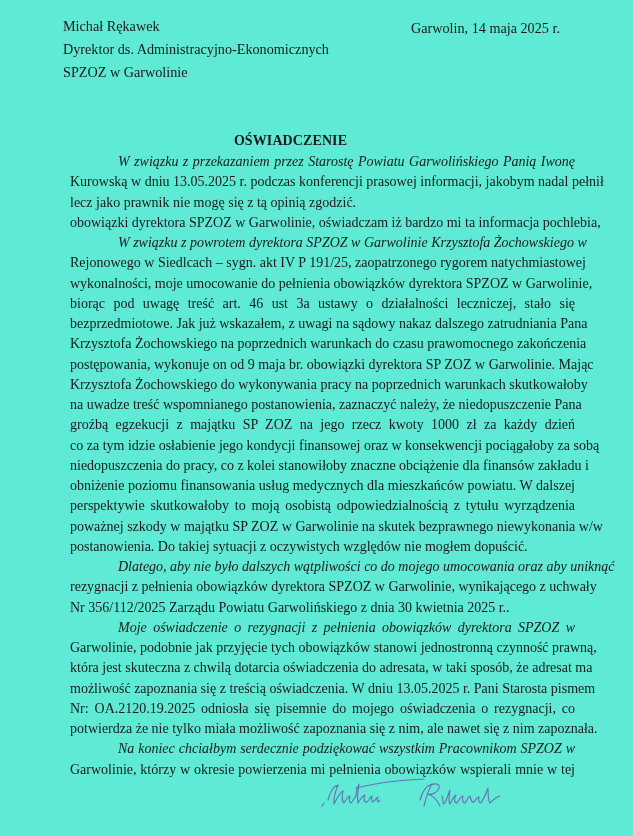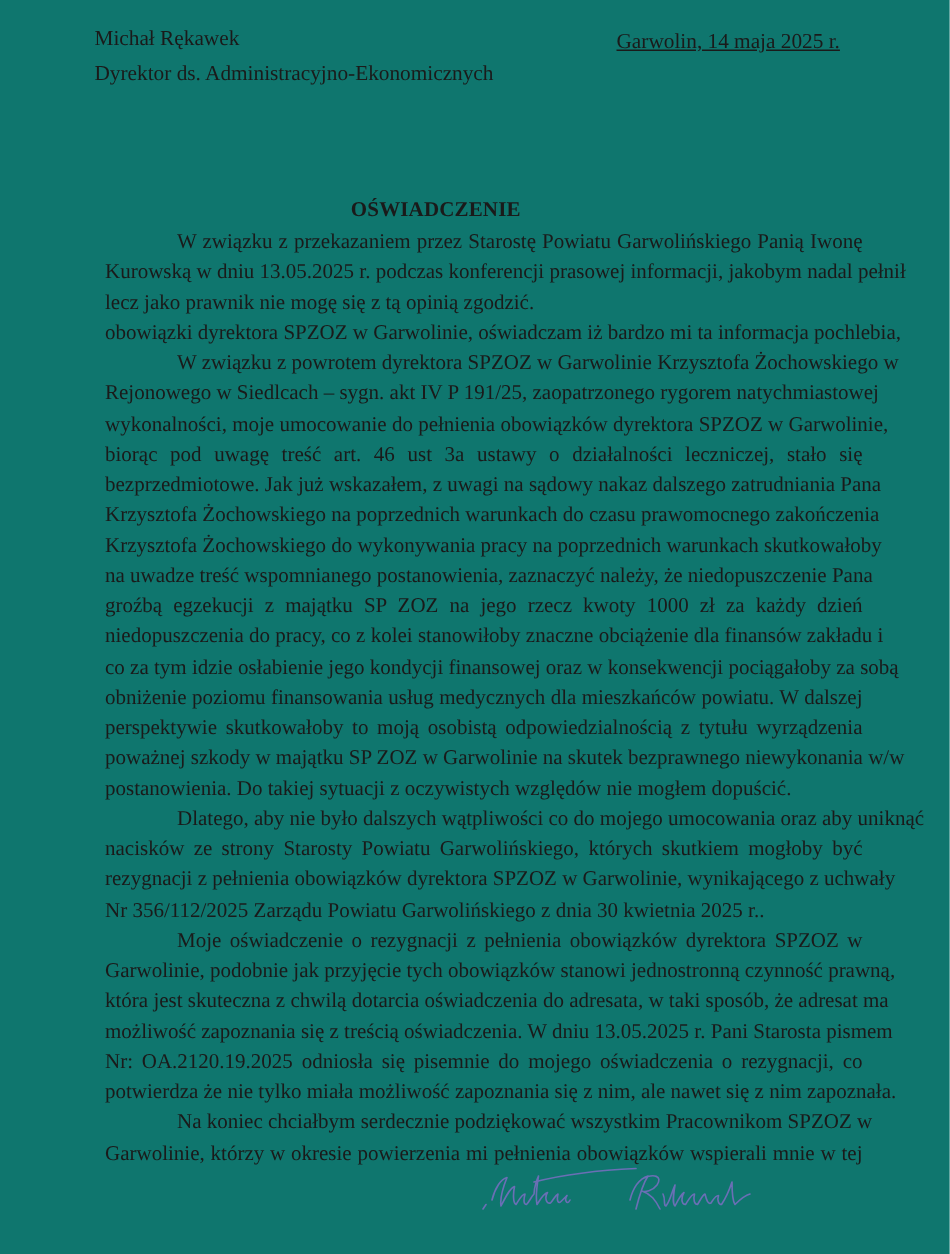--- a/index.html
+++ b/index.html
@@ -1,70 +1,71 @@
 <!DOCTYPE html>
 <html><head>
 <meta charset="utf-8">
 <style>
   html, body { margin: 0; padding: 0; background: #ffffff; }
   body { width: 633px; height: 836px; overflow: hidden; position: relative;
          font-family: "Liberation Serif", serif; color: #1a1a1a; }
-  .page { position: absolute; left: 0; top: 0; width: 633px; height: 836px; background: #0f766e; }
+  .page { position: absolute; left: 0; top: 0; width: 633px; height: 836px; background: #5eead4; }
   .sender { position: absolute; left: 63px; top: 15px; font-size: 14.2px; line-height: 23px; }
   .sender div { white-space: nowrap; }
-  .place-date { position: absolute; left: 411px; top: 20px; font-size: 14.2px; white-space: nowrap; text-decoration: underline; }
+  .place-date { position: absolute; left: 411px; top: 20px; font-size: 14.2px; white-space: nowrap; }
   .title { position: absolute; left: 0; width: 581px; top: 133px; text-align: center;
            font-weight: bold; font-size: 14px; letter-spacing: 0.1px; }
   .body { position: absolute; left: 70px; top: 152px; width: 505px; font-size: 14px; line-height: 20.25px; }
   .line { display: block; text-align: justify; text-align-last: justify; white-space: nowrap; height: 20.25px; }
   .line.last { text-align-last: left; }
-  .line.indent { padding-left: 48px; }
+  .line.indent { padding-left: 48px; font-style: italic; }
   .sig { position: absolute; left: 316px; top: 776px; width: 200px; height: 40px; }
 </style>
 </head>
 <body>
 
 <div class="page">
 
   <div class="sender">
     <div>Michał Rękawek</div>
     <div>Dyrektor ds. Administracyjno-Ekonomicznych</div>
+    <div>SPZOZ w Garwolinie</div>
   </div>
 
   <div class="place-date">Garwolin, 14 maja 2025 r.</div>
 
   <div class="title">OŚWIADCZENIE</div>
 
   <div class="body" id="doc-body">
       <div>
         <div class="line indent">W związku z przekazaniem przez Starostę Powiatu Garwolińskiego Panią Iwonę</div>
         <div class="line">Kurowską w dniu 13.05.2025 r. podczas konferencji prasowej informacji,  jakobym nadal pełnił</div>
         <div class="line last">lecz jako prawnik nie mogę się z tą opinią zgodzić.</div>
         <div class="line">obowiązki dyrektora SPZOZ w Garwolinie, oświadczam iż bardzo mi ta informacja pochlebia,</div>
       </div>
       <div>
         <div class="line indent">W związku z powrotem dyrektora SPZOZ w Garwolinie Krzysztofa Żochowskiego w</div>
         <div class="line">Rejonowego w Siedlcach – sygn.  akt IV P 191/25, zaopatrzonego rygorem natychmiastowej</div>
         <div class="line">wykonalności, moje umocowanie do pełnienia obowiązków dyrektora SPZOZ w Garwolinie,</div>
         <div class="line">biorąc pod uwagę treść art. 46 ust 3a ustawy o działalności leczniczej, stało się</div>
         <div class="line">bezprzedmiotowe. Jak już wskazałem, z uwagi na sądowy nakaz dalszego zatrudniania Pana</div>
         <div class="line">Krzysztofa Żochowskiego na  poprzednich warunkach do czasu prawomocnego zakończenia</div>
+        <div class="line">postępowania, wykonuje on od 9 maja br. obowiązki dyrektora SP ZOZ w Garwolinie. Mając</div>
         <div class="line">Krzysztofa Żochowskiego do wykonywania pracy na poprzednich warunkach skutkowałoby</div>
         <div class="line">na uwadze treść wspomnianego postanowienia, zaznaczyć należy, że niedopuszczenie Pana</div>
         <div class="line">groźbą egzekucji z majątku SP ZOZ na jego rzecz kwoty 1000 zł za każdy dzień</div>
+        <div class="line">co za tym idzie osłabienie jego kondycji finansowej oraz w konsekwencji pociągałoby za sobą</div>
         <div class="line">niedopuszczenia do pracy,  co z kolei stanowiłoby znaczne obciążenie dla finansów zakładu i</div>
-        <div class="line">co za tym idzie osłabienie jego kondycji finansowej oraz w konsekwencji pociągałoby za sobą</div>
         <div class="line">obniżenie poziomu finansowania usług medycznych dla mieszkańców powiatu. W dalszej</div>
         <div class="line">perspektywie skutkowałoby to moją osobistą odpowiedzialnością z tytułu wyrządzenia</div>
         <div class="line">poważnej  szkody w majątku SP ZOZ w Garwolinie na skutek bezprawnego niewykonania  w/w</div>
         <div class="line last">postanowienia.  Do takiej sytuacji z oczywistych względów nie mogłem dopuścić.</div>
       </div>
       <div>
         <div class="line indent">Dlatego, aby nie było dalszych wątpliwości co do mojego umocowania oraz aby uniknąć</div>
-        <div class="line">nacisków ze strony Starosty Powiatu Garwolińskiego, których skutkiem mogłoby być</div>
         <div class="line">rezygnacji z pełnienia obowiązków dyrektora SPZOZ w Garwolinie, wynikającego z uchwały</div>
         <div class="line last">Nr 356/112/2025 Zarządu Powiatu Garwolińskiego z dnia 30 kwietnia 2025 r..</div>
       </div>
       <div>
         <div class="line indent">Moje oświadczenie o rezygnacji z pełnienia obowiązków dyrektora SPZOZ w</div>
         <div class="line">Garwolinie, podobnie jak przyjęcie tych obowiązków stanowi jednostronną czynność prawną,</div>
         <div class="line">która jest skuteczna z chwilą dotarcia oświadczenia do adresata, w taki sposób, że adresat ma</div>
         <div class="line">możliwość zapoznania się z treścią oświadczenia. W dniu 13.05.2025 r. Pani Starosta pismem</div>
         <div class="line">Nr: OA.2120.19.2025 odniosła się pisemnie do mojego oświadczenia o rezygnacji, co</div>
         <div class="line last">potwierdza że nie tylko miała możliwość zapoznania się z nim, ale nawet się z nim zapoznała.</div>

